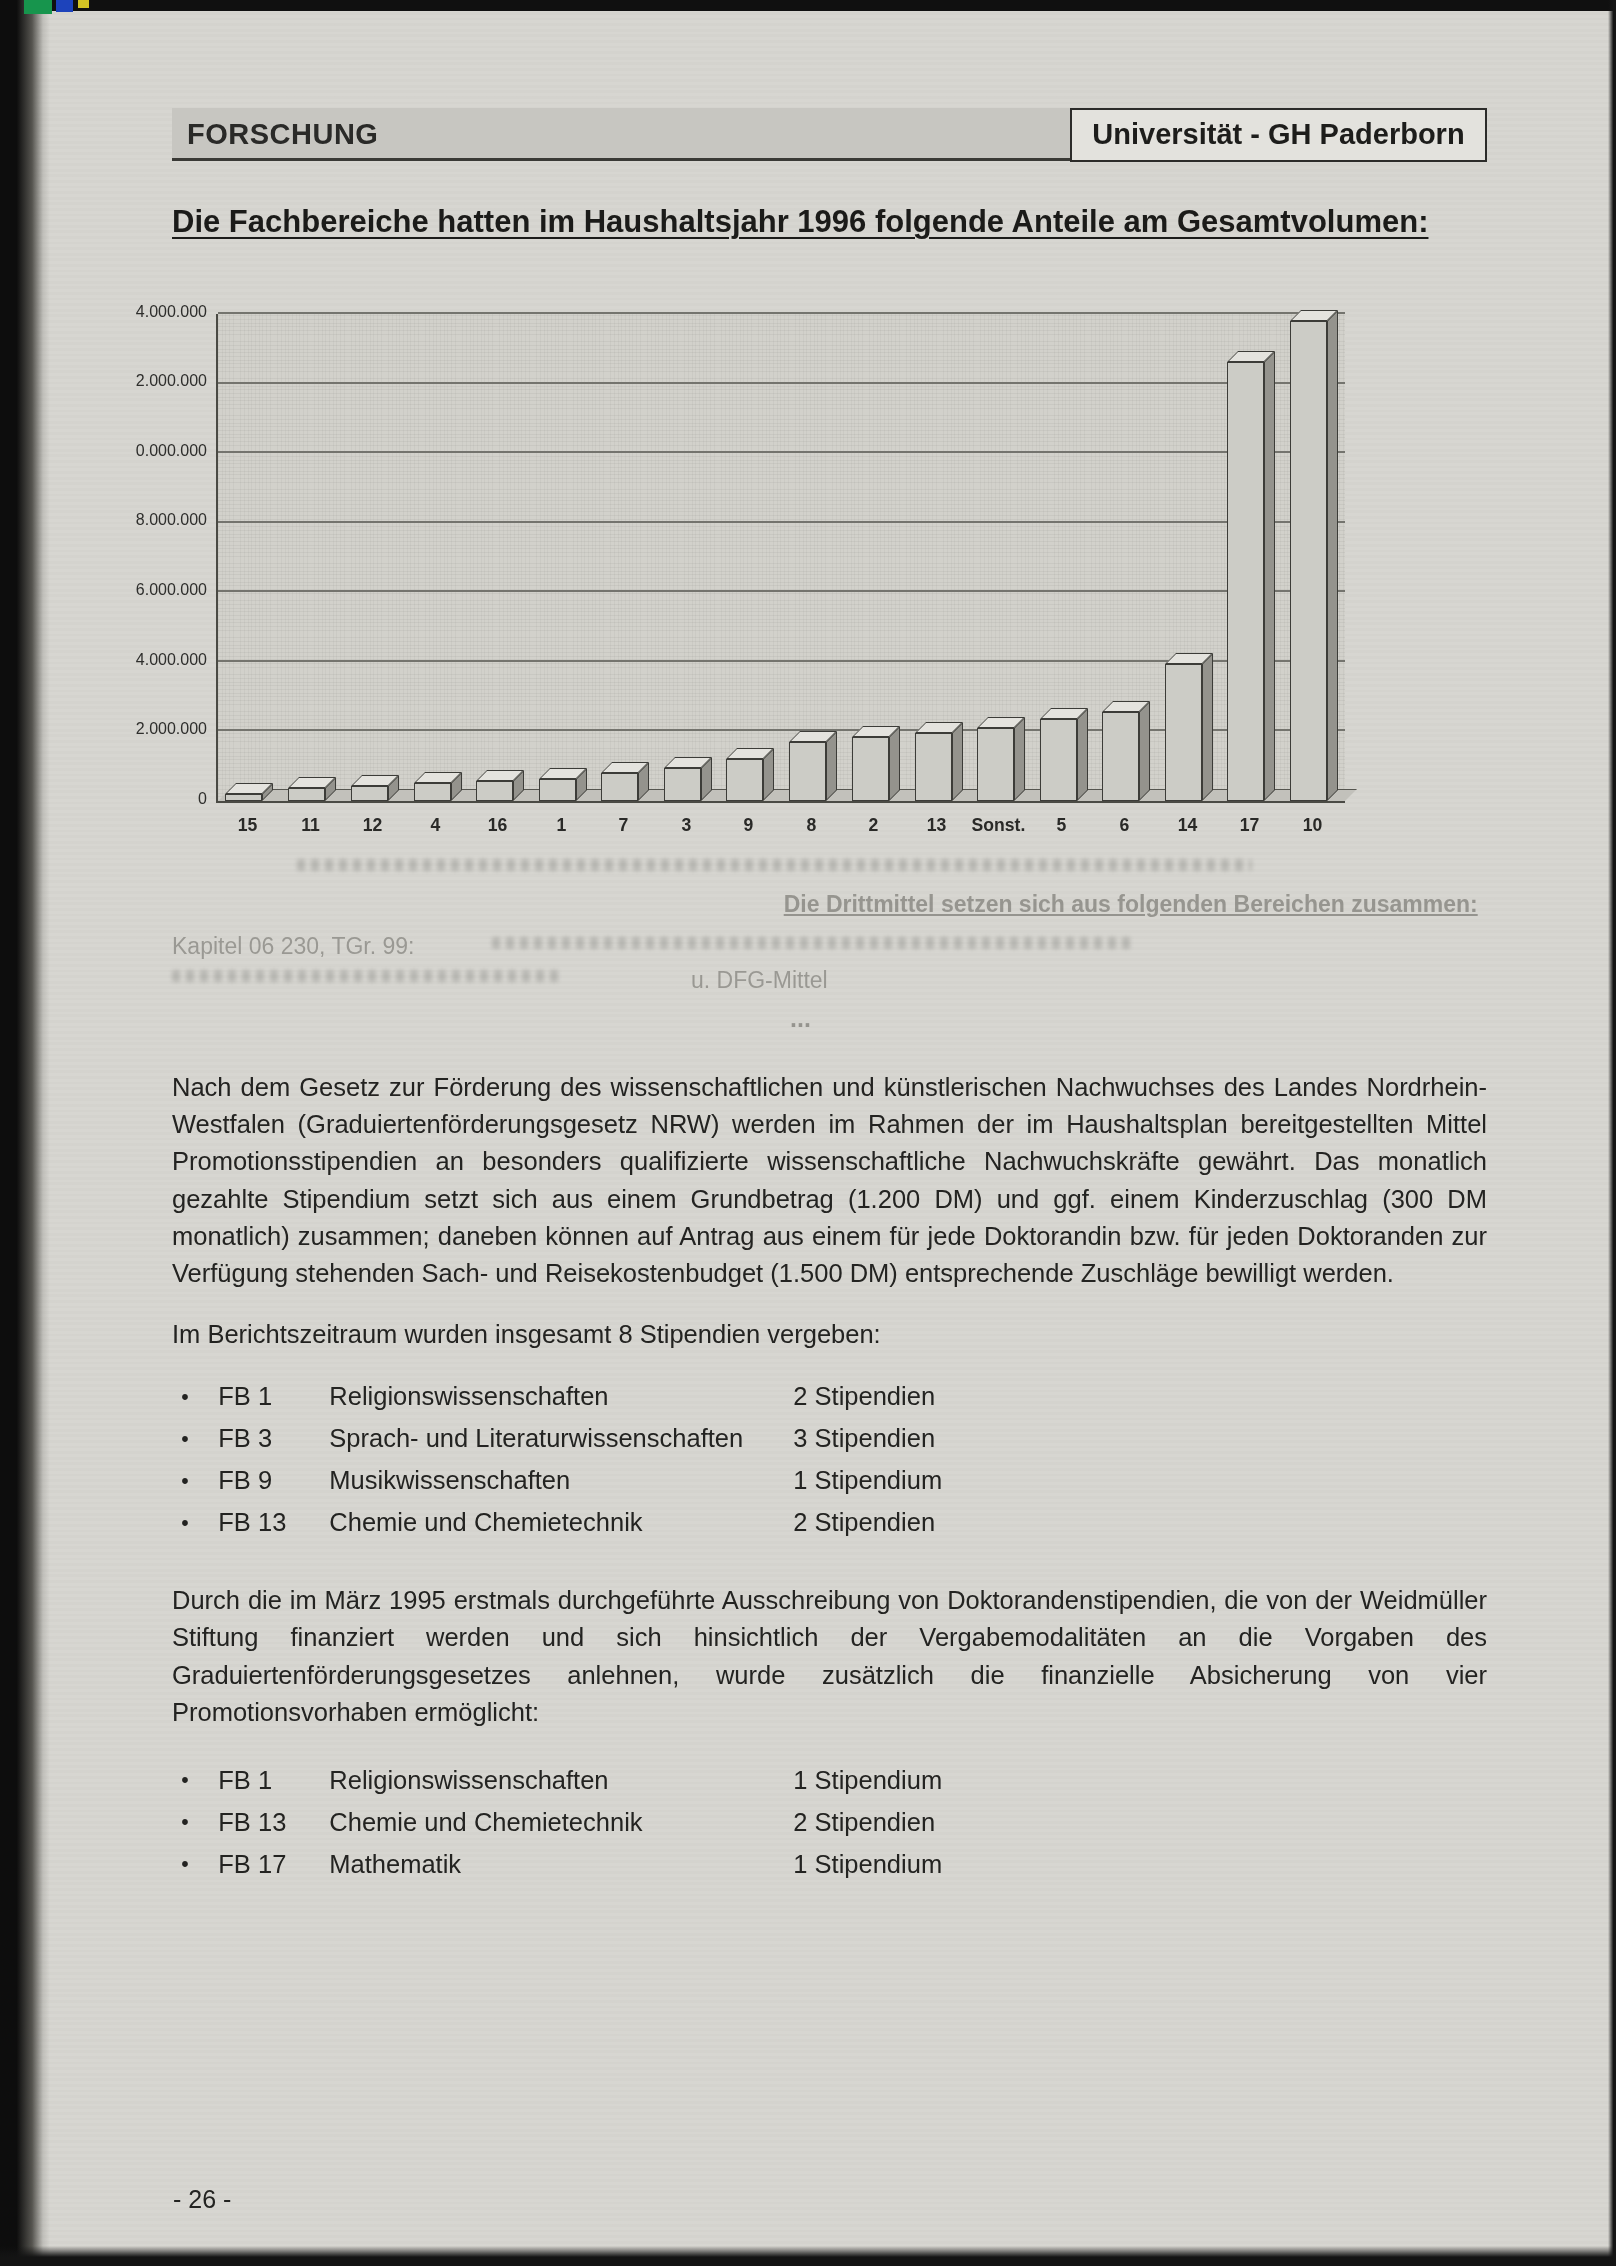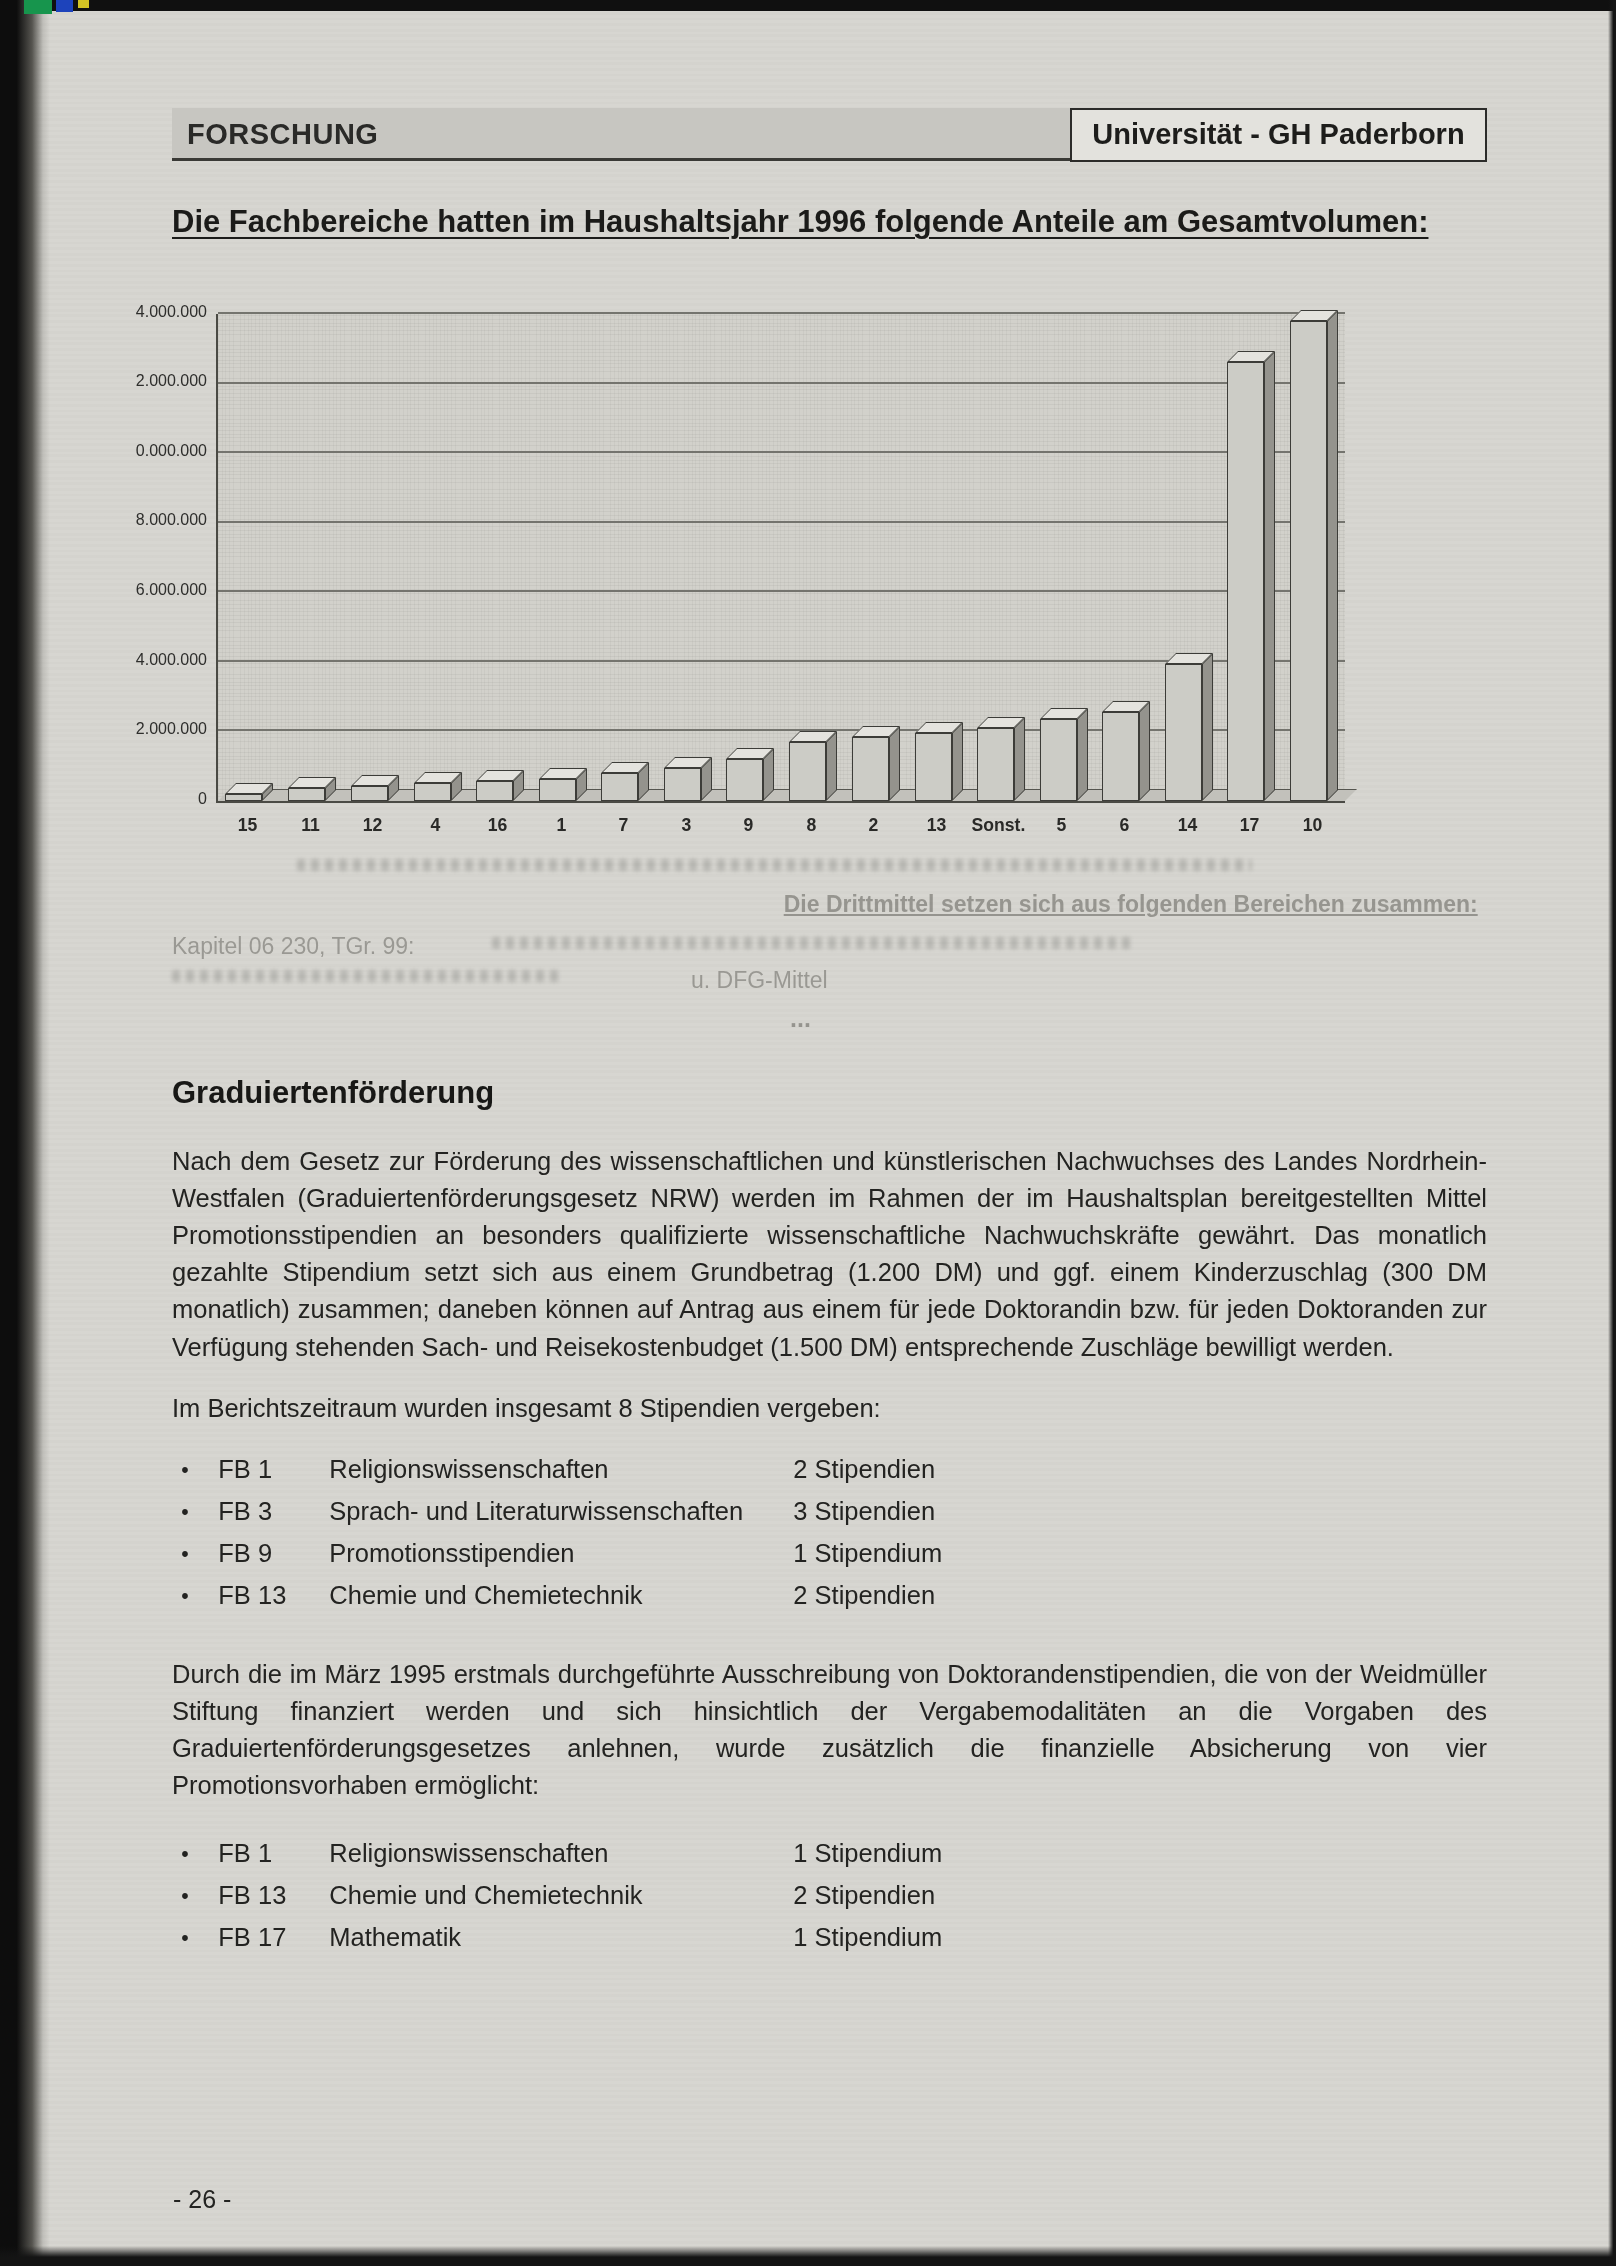--- a/index.html
+++ b/index.html
@@ -222,21 +222,20 @@
     <div class="ghost-zone">
       <div class="gblur" style="top:11px;left:125px;width:955px;"></div>
       <div class="ghost-heading">Die Drittmittel setzen sich aus folgenden Bereichen zusammen:</div>
       <div class="ghost-text" style="top:85px;left:0;">Kapitel 06 230, TGr. 99:</div>
       <div class="gblur" style="top:89px;left:320px;width:640px;"></div>
       <div class="ghost-text" style="top:119px;left:519px;">u. DFG-Mittel</div>
       <div class="gblur" style="top:122px;left:0;width:390px;"></div>
       <div class="ghost-dots">...</div>
     </div>
 
-    <h2 class="section-heading">Graduiertenförderung</h2>
 
     <p class="para">Nach dem Gesetz zur Förderung des wissenschaftlichen und künstlerischen Nachwuchses des Landes Nordrhein-Westfalen (Graduiertenförderungsgesetz NRW) werden im Rahmen der im Haushaltsplan bereitgestellten Mittel Promotionsstipendien an besonders qualifizierte wissenschaftliche Nachwuchskräfte gewährt. Das monatlich gezahlte Stipendium setzt sich aus einem Grundbetrag (1.200 DM) und ggf. einem Kinderzuschlag (300 DM monatlich) zusammen; daneben können auf Antrag aus einem für jede Doktorandin bzw. für jeden Doktoranden zur Verfügung stehenden Sach- und Reisekostenbudget (1.500 DM) entsprechende Zuschläge bewilligt werden.</p>
 
     <p class="intro">Im Berichtszeitraum wurden insgesamt 8 Stipendien vergeben:</p>
 
     <div class="stip-list">
       <div class="stip-row">
         <span class="bullet">•</span>
         <span>FB 1</span>
         <span>Religionswissenschaften</span>
@@ -244,21 +243,21 @@
       </div>
       <div class="stip-row">
         <span class="bullet">•</span>
         <span>FB 3</span>
         <span>Sprach- und Literaturwissenschaften</span>
         <span>3 Stipendien</span>
       </div>
       <div class="stip-row">
         <span class="bullet">•</span>
         <span>FB 9</span>
-        <span>Promotionsstipendien</span>
+        <span>Musikwissenschaften</span>
         <span>1 Stipendium</span>
       </div>
       <div class="stip-row">
         <span class="bullet">•</span>
         <span>FB 13</span>
         <span>Chemie und Chemietechnik</span>
         <span>2 Stipendien</span>
       </div>
     </div>
 

